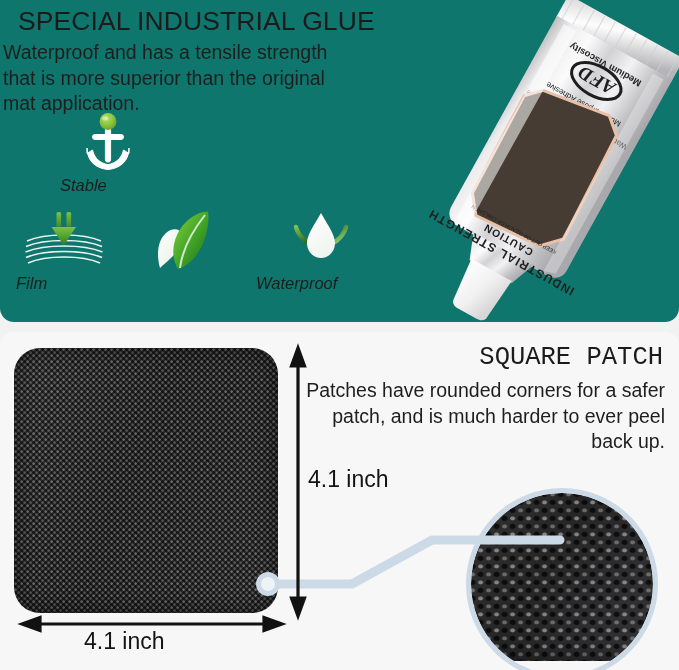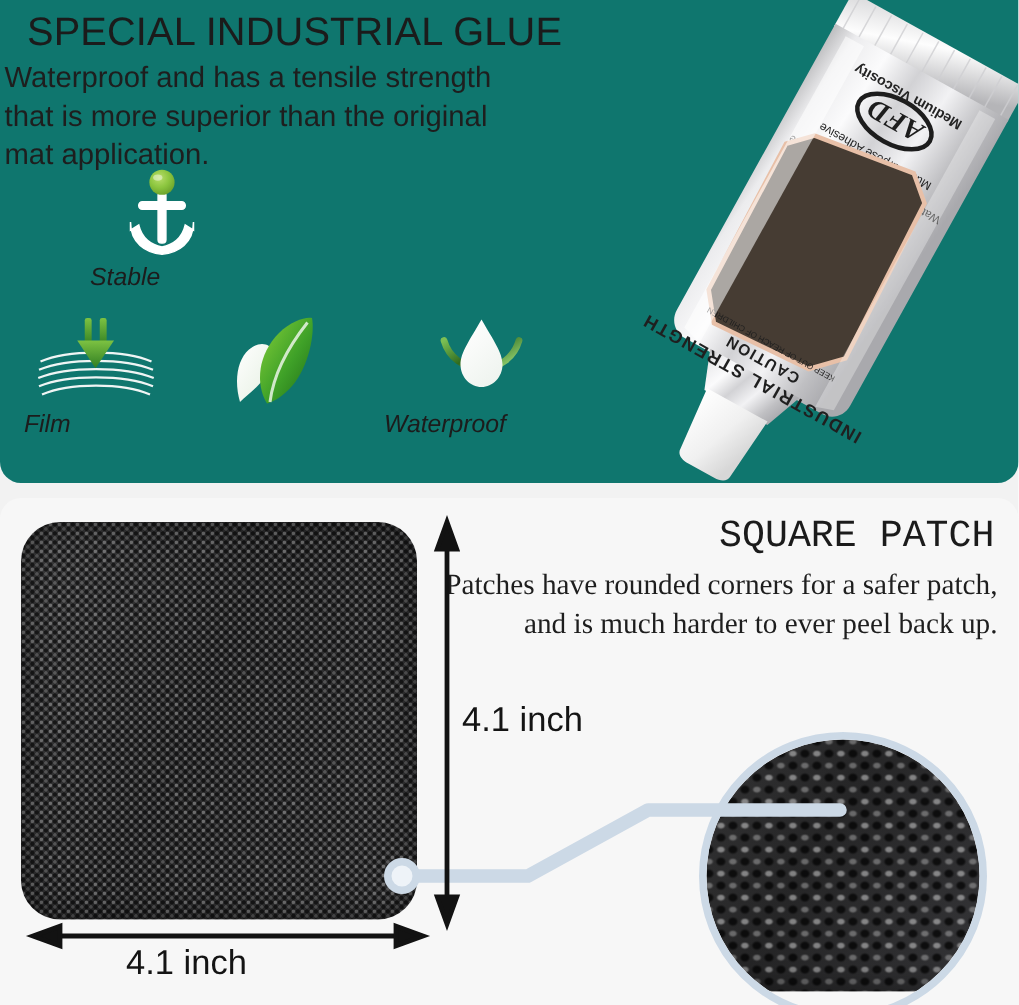--- a/index.html
+++ b/index.html
@@ -124,21 +124,20 @@
     font-family: Liberation Mono, monospace;
   }
   .patch-sub {
     position: absolute;
     right: 14px; top: 378px;
     width: 372px;
     font-size: 19.5px;
     line-height: 25.5px;
     color: #1e1e1e;
     text-align: right;
-    font-family: Liberation Serif, serif;
   }
 
   .dim-v-label {
     position: absolute;
     left: 308px; top: 466px;
     font-size: 23px;
     color: #141414;
     white-space: nowrap;
   }
   .dim-h-label {

